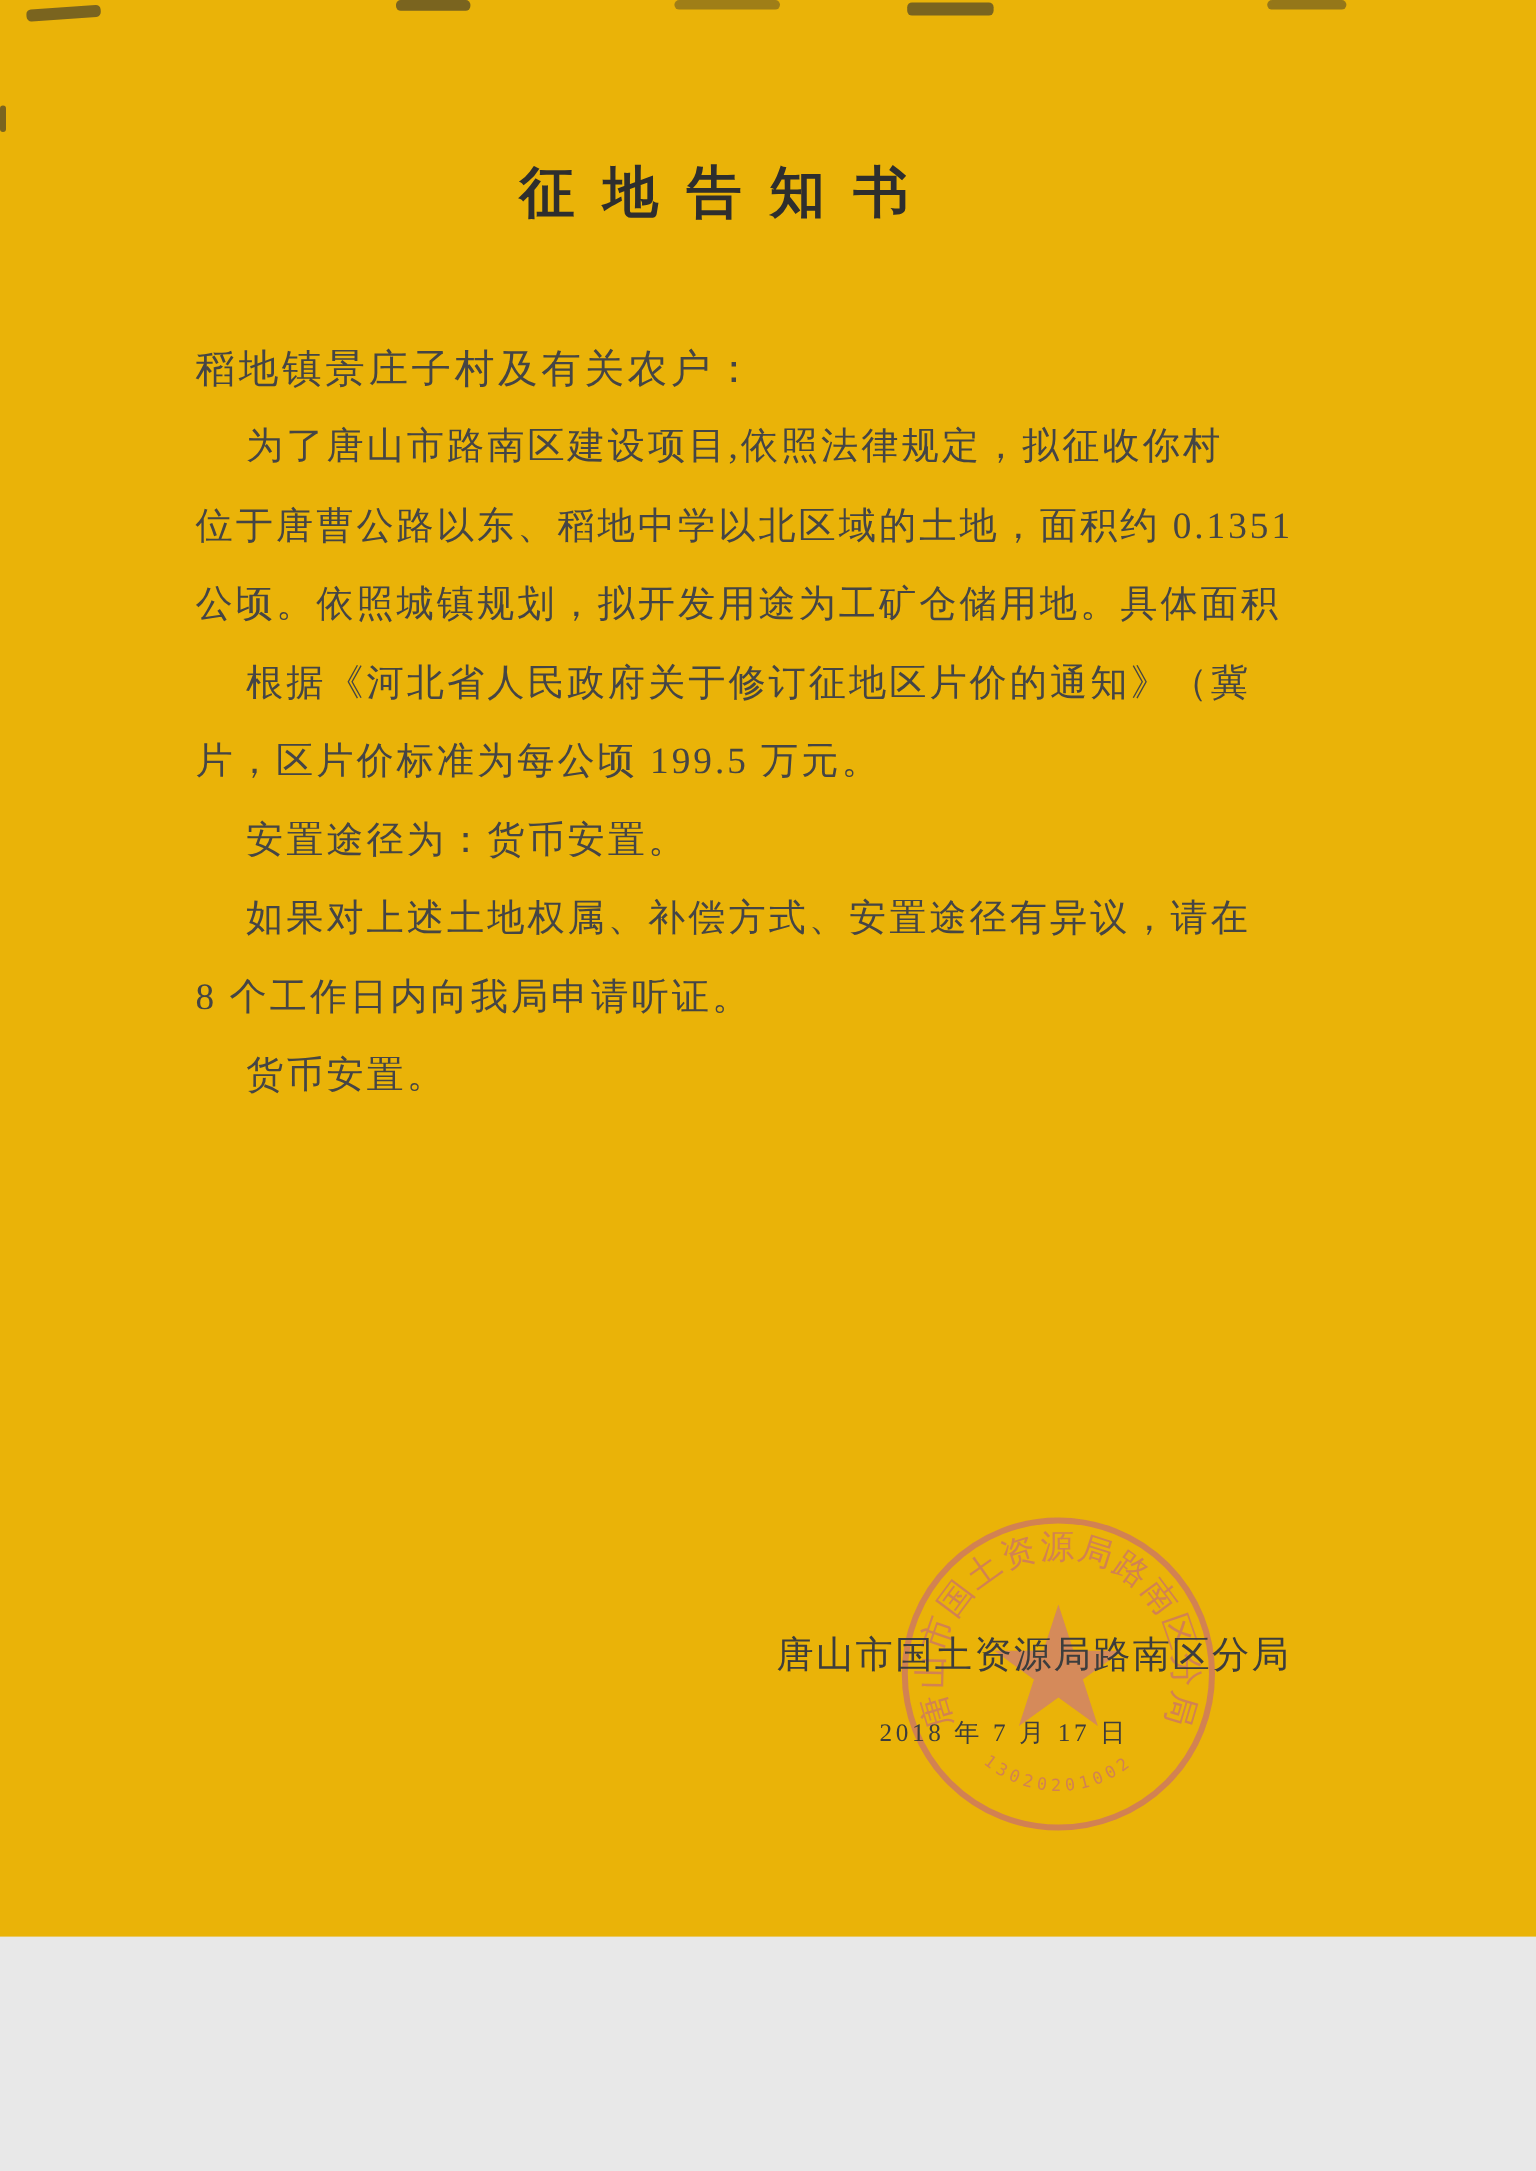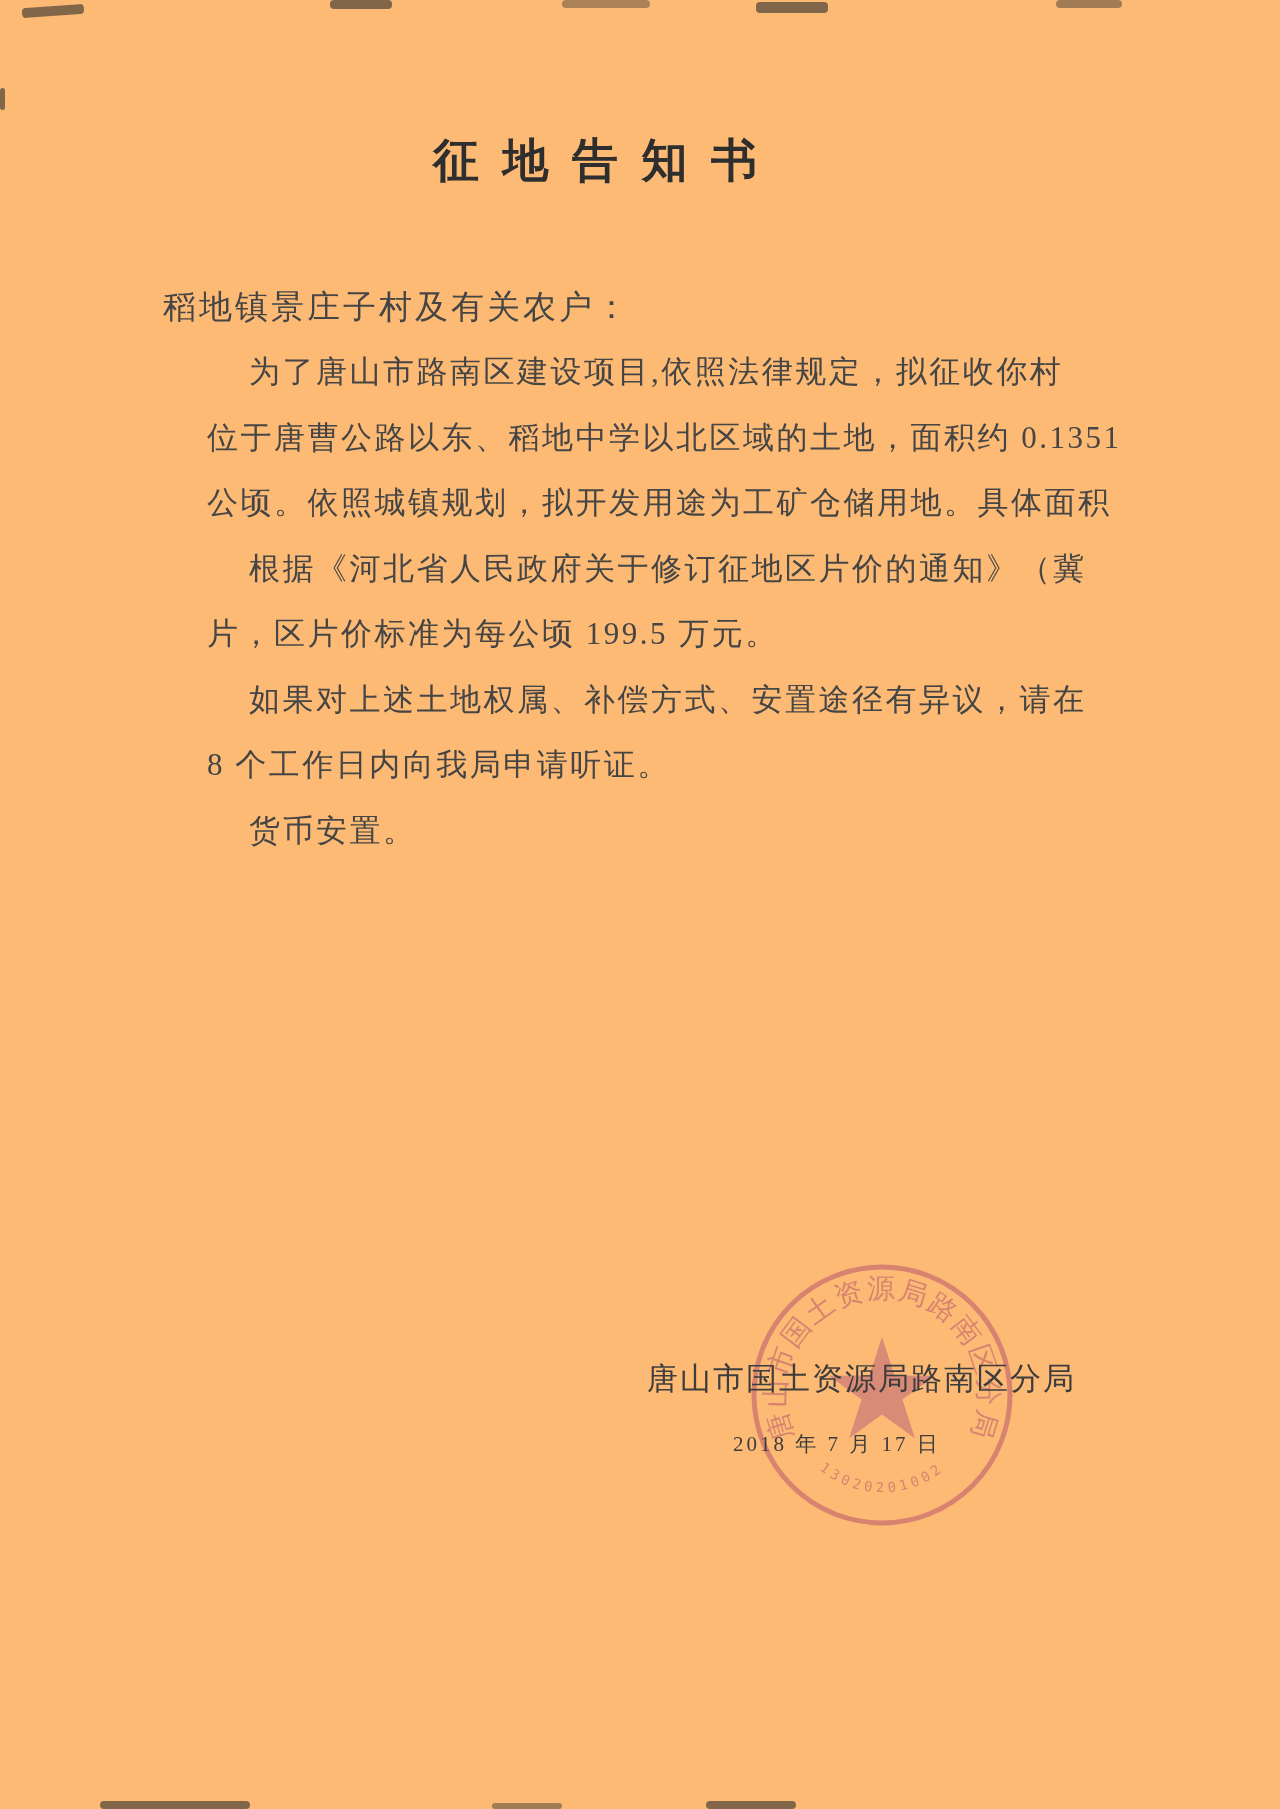--- a/index.html
+++ b/index.html
@@ -1,21 +1,21 @@
 <!DOCTYPE html>
 <html><head>
 <meta charset="utf-8">
 <style>
   html, body { margin: 0; padding: 0; background: #e8e8e8; }
   .page {
     position: relative;
     width: 1280px;
-    height: 1809px;
+    height: 1614px;
     margin: 0 auto;
-    background: #fdba74;
+    background: #eab308;
     overflow: hidden;
     font-family: "Liberation Serif", "DejaVu Serif", serif;
     color: #454545;
   }
   .doc-title {
     position: absolute;
     top: 130px;
     left: 0;
     width: 1196px;
     text-align: center;
@@ -31,21 +31,20 @@
     top: 285px;
     font-size: 33px;
     letter-spacing: 3px;
     white-space: nowrap;
   }
   .body-block {
     position: absolute;
     left: 163px;
     top: 339px;
     width: 850px;
-    margin-left: 44px;
   }
   .line {
     height: 65.5px;
     line-height: 65.5px;
     font-size: 31px;
     letter-spacing: 2.5px;
     white-space: nowrap;
   }
   .indent { padding-left: 42px; }
   .signature {
@@ -102,20 +101,21 @@
   <div class="doc-title">征 地 告 知 书</div>
 
   <div class="salutation">稻地镇景庄子村及有关农户：</div>
 
   <div class="body-block">
     <div class="line indent">为了唐山市路南区建设项目,依照法律规定，拟征收你村</div>
     <div class="line">位于唐曹公路以东、稻地中学以北区域的土地，面积约 0.1351</div>
     <div class="line">公顷。依照城镇规划，拟开发用途为工矿仓储用地。具体面积</div>
     <div class="line indent">根据《河北省人民政府关于修订征地区片价的通知》（冀</div>
     <div class="line">片，区片价标准为每公顷 199.5 万元。</div>
+    <div class="line indent">安置途径为：货币安置。</div>
     <div class="line indent">如果对上述土地权属、补偿方式、安置途径有异议，请在</div>
     <div class="line">8 个工作日内向我局申请听证。</div>
     <div class="line indent">货币安置。</div>
   </div>
 
   <svg class="seal" viewBox="0 0 300 300">
     <g opacity="0.72">
       <circle cx="150" cy="150" r="128" fill="none" stroke="#c96f6f" stroke-width="5"></circle>
       <polygon points="150,92 162.6,130.6 203.3,130.7 170.4,154.6 182.9,193.3 150,169.5 117.1,193.3 129.6,154.6 96.7,130.7 137.4,130.6" fill="#cd7a7a"></polygon>
       <path id="sealTopArc" d="M 62.1,191 A 97,97 0 1 1 237.9,191" fill="none"></path>

